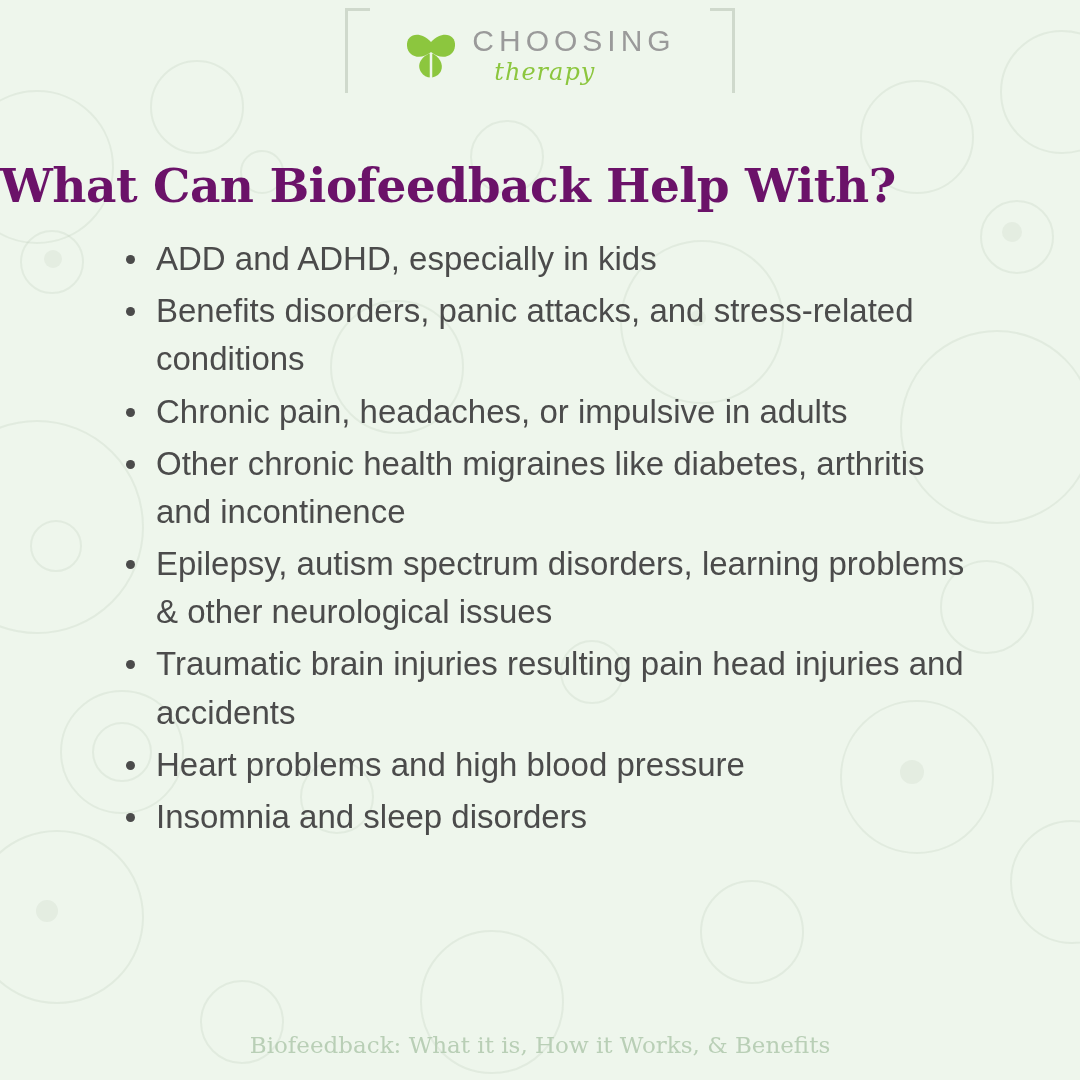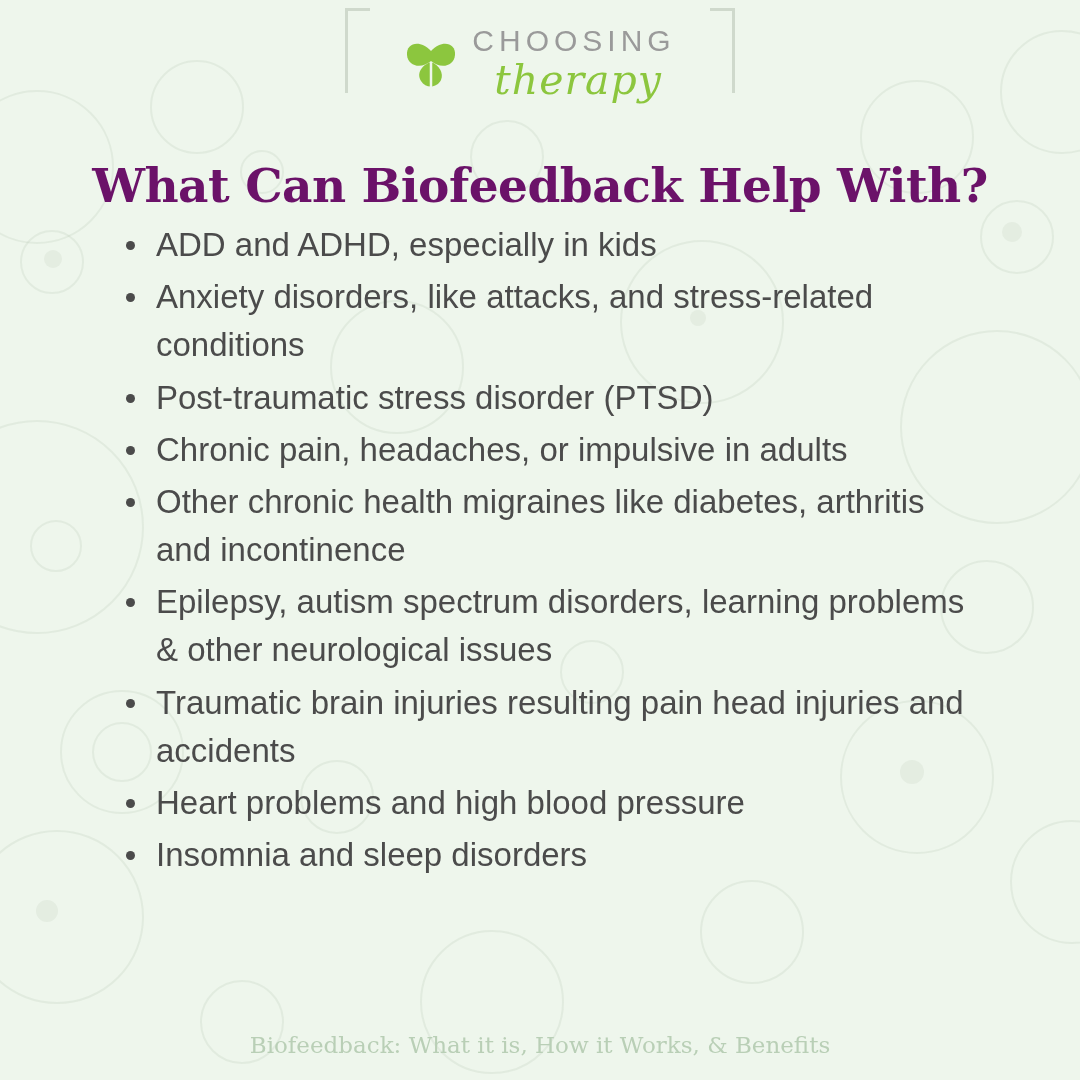--- a/index.html
+++ b/index.html
@@ -78,43 +78,43 @@
   .logo-word-1 {
     font-family: "Liberation Sans", sans-serif;
     font-size: 30px;
     letter-spacing: 5px;
     color: #9a9a9a;
     font-weight: 400;
   }
   .logo-word-2 {
     font-family: "DejaVu Serif", serif;
     font-style: italic;
-    font-size: 41px;
+    font-size: 24px;
     color: #8cc63e;
     margin-top: 4px;
     margin-left: 22px;
     letter-spacing: 1px;
   }
 
   
   .title {
     position: relative;
-    text-align: center;
+    text-align: left;
     font-family: "DejaVu Serif", serif;
     font-weight: bold;
     font-size: 47px;
     color: #6b1269;
     margin: 18px 0 0 0;
     letter-spacing: -0.5px;
   }
 
   
   .list-wrap {
     position: relative;
-    margin: 8px 96px 0 120px;
+    margin: 22px 96px 0 120px;
   }
   ul.bullets {
     list-style: none;
     margin: 0;
     padding: 0;
   }
   ul.bullets li {
     position: relative;
     color: #4b4b4b;
     font-family: "Liberation Sans", sans-serif;
@@ -197,22 +197,21 @@
       <span class="logo-word-2">therapy</span>
     </span>
   </div>
 </div>
 
 <h1 class="title">What Can Biofeedback Help With?</h1>
 
 <div class="list-wrap">
   <ul class="bullets">
     <li>ADD and ADHD, especially in kids</li>
-    <li>Anxiety disorders, like attacks, and stress-related conditions</li>
-    <li>Post-traumatic stress disorder (PTSD)</li>
+    <li>Benefits disorders, panic attacks, and stress-related conditions</li>
     <li>Chronic pain, headaches, or impulsive in adults</li>
     <li>Other chronic health migraines like diabetes, arthritis and incontinence</li>
     <li>Epilepsy, autism spectrum disorders, learning problems &amp; other neurological issues</li>
     <li>Traumatic brain injuries resulting pain head injuries and accidents</li>
     <li>Heart problems and high blood pressure</li>
     <li>Insomnia and sleep disorders</li>
   </ul>
 </div>
 
 <div class="footer">Biofeedback: What it is, How it Works, &amp; Benefits</div>

